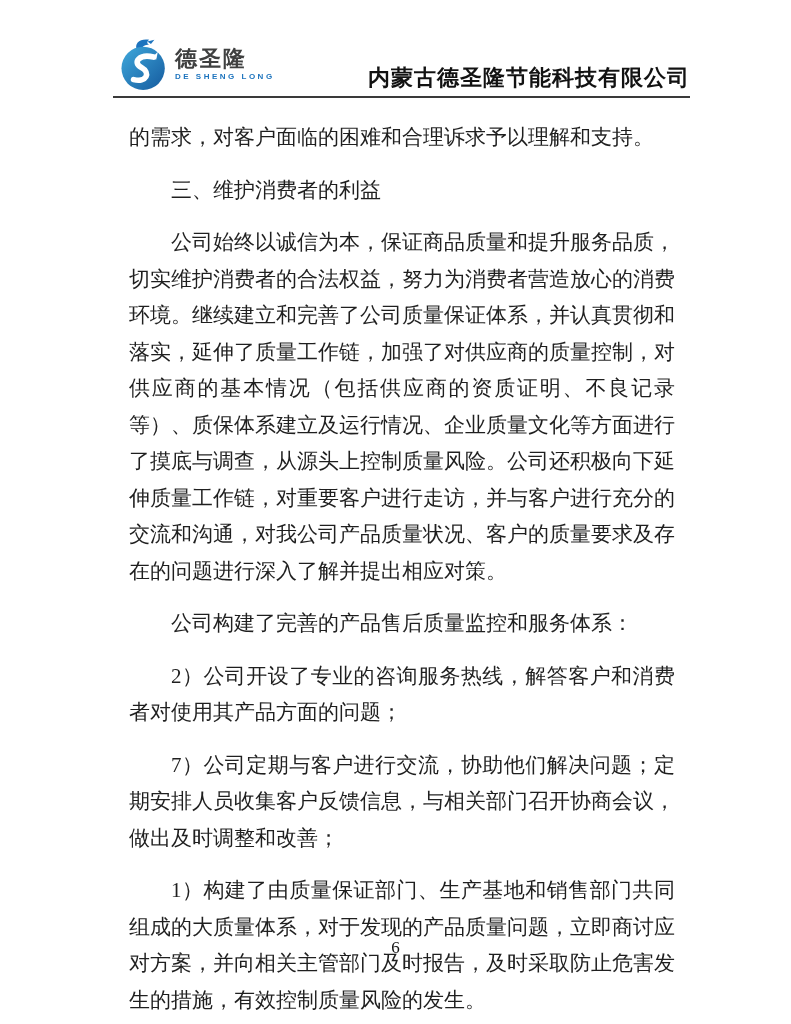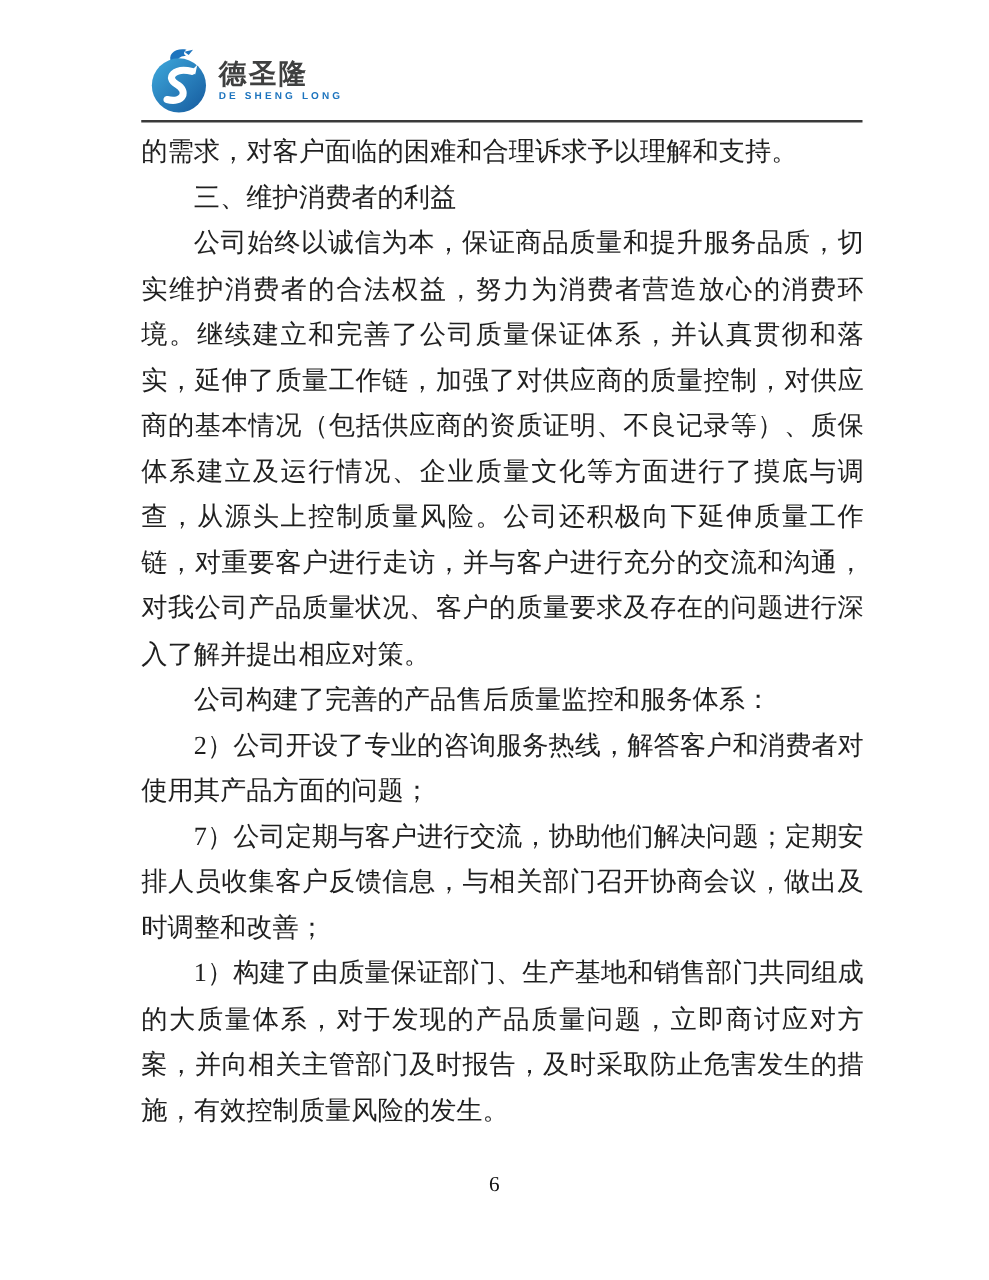--- a/index.html
+++ b/index.html
@@ -53,21 +53,21 @@
   .doc-body {
     position: absolute;
     left: 113px; top: 103px;
     width: 578px;
     font-size: 21px;
     line-height: 36.5px;
     color: #1f1f1f;
     text-align: justify;
     text-justify: inter-ideograph;
   }
-  .para { margin: 0; word-break: break-all; }
+  .para { margin: 16px; word-break: break-all; }
   .para.indent { text-indent: 42px; }
 
   
   .page-number {
     position: absolute;
     left: 0; top: 938px;
     width: 791px;
     text-align: center;
     font-size: 17px;
     color: #111111;
@@ -96,20 +96,21 @@
 
           <path d="M41,24 C25,20 16,30 27,36 C38,42 33,54 18,50" fill="none" stroke="#ffffff" stroke-width="6.5" stroke-linecap="round"></path>
           <path d="M40,24 L46,18 L44,27 Z" fill="#ffffff"></path>
         </svg>
       </span>
       <span class="brand-text">
         <span class="brand-cn">德圣隆</span>
         <span class="brand-en">DE SHENG LONG</span>
       </span>
     </div>
+    <div class="company-name">内蒙古德圣隆节能科技有限公司</div>
   </div>
 
   <div class="doc-body">
       <p class="para">的需求，对客户面临的困难和合理诉求予以理解和支持。</p>
       <p class="para indent">三、维护消费者的利益</p>
       <p class="para indent">公司始终以诚信为本，保证商品质量和提升服务品质，切实维护消费者的合法权益，努力为消费者营造放心的消费环境。继续建立和完善了公司质量保证体系，并认真贯彻和落实，延伸了质量工作链，加强了对供应商的质量控制，对供应商的基本情况（包括供应商的资质证明、不良记录等）、质保体系建立及运行情况、企业质量文化等方面进行了摸底与调查，从源头上控制质量风险。公司还积极向下延伸质量工作链，对重要客户进行走访，并与客户进行充分的交流和沟通，对我公司产品质量状况、客户的质量要求及存在的问题进行深入了解并提出相应对策。</p>
       <p class="para indent">公司构建了完善的产品售后质量监控和服务体系：</p>
       <p class="para indent">2）公司开设了专业的咨询服务热线，解答客户和消费者对使用其产品方面的问题；</p>
       <p class="para indent">7）公司定期与客户进行交流，协助他们解决问题；定期安排人员收集客户反馈信息，与相关部门召开协商会议，做出及时调整和改善；</p>
       <p class="para indent">1）构建了由质量保证部门、生产基地和销售部门共同组成的大质量体系，对于发现的产品质量问题，立即商讨应对方案，并向相关主管部门及时报告，及时采取防止危害发生的措施，有效控制质量风险的发生。</p>

